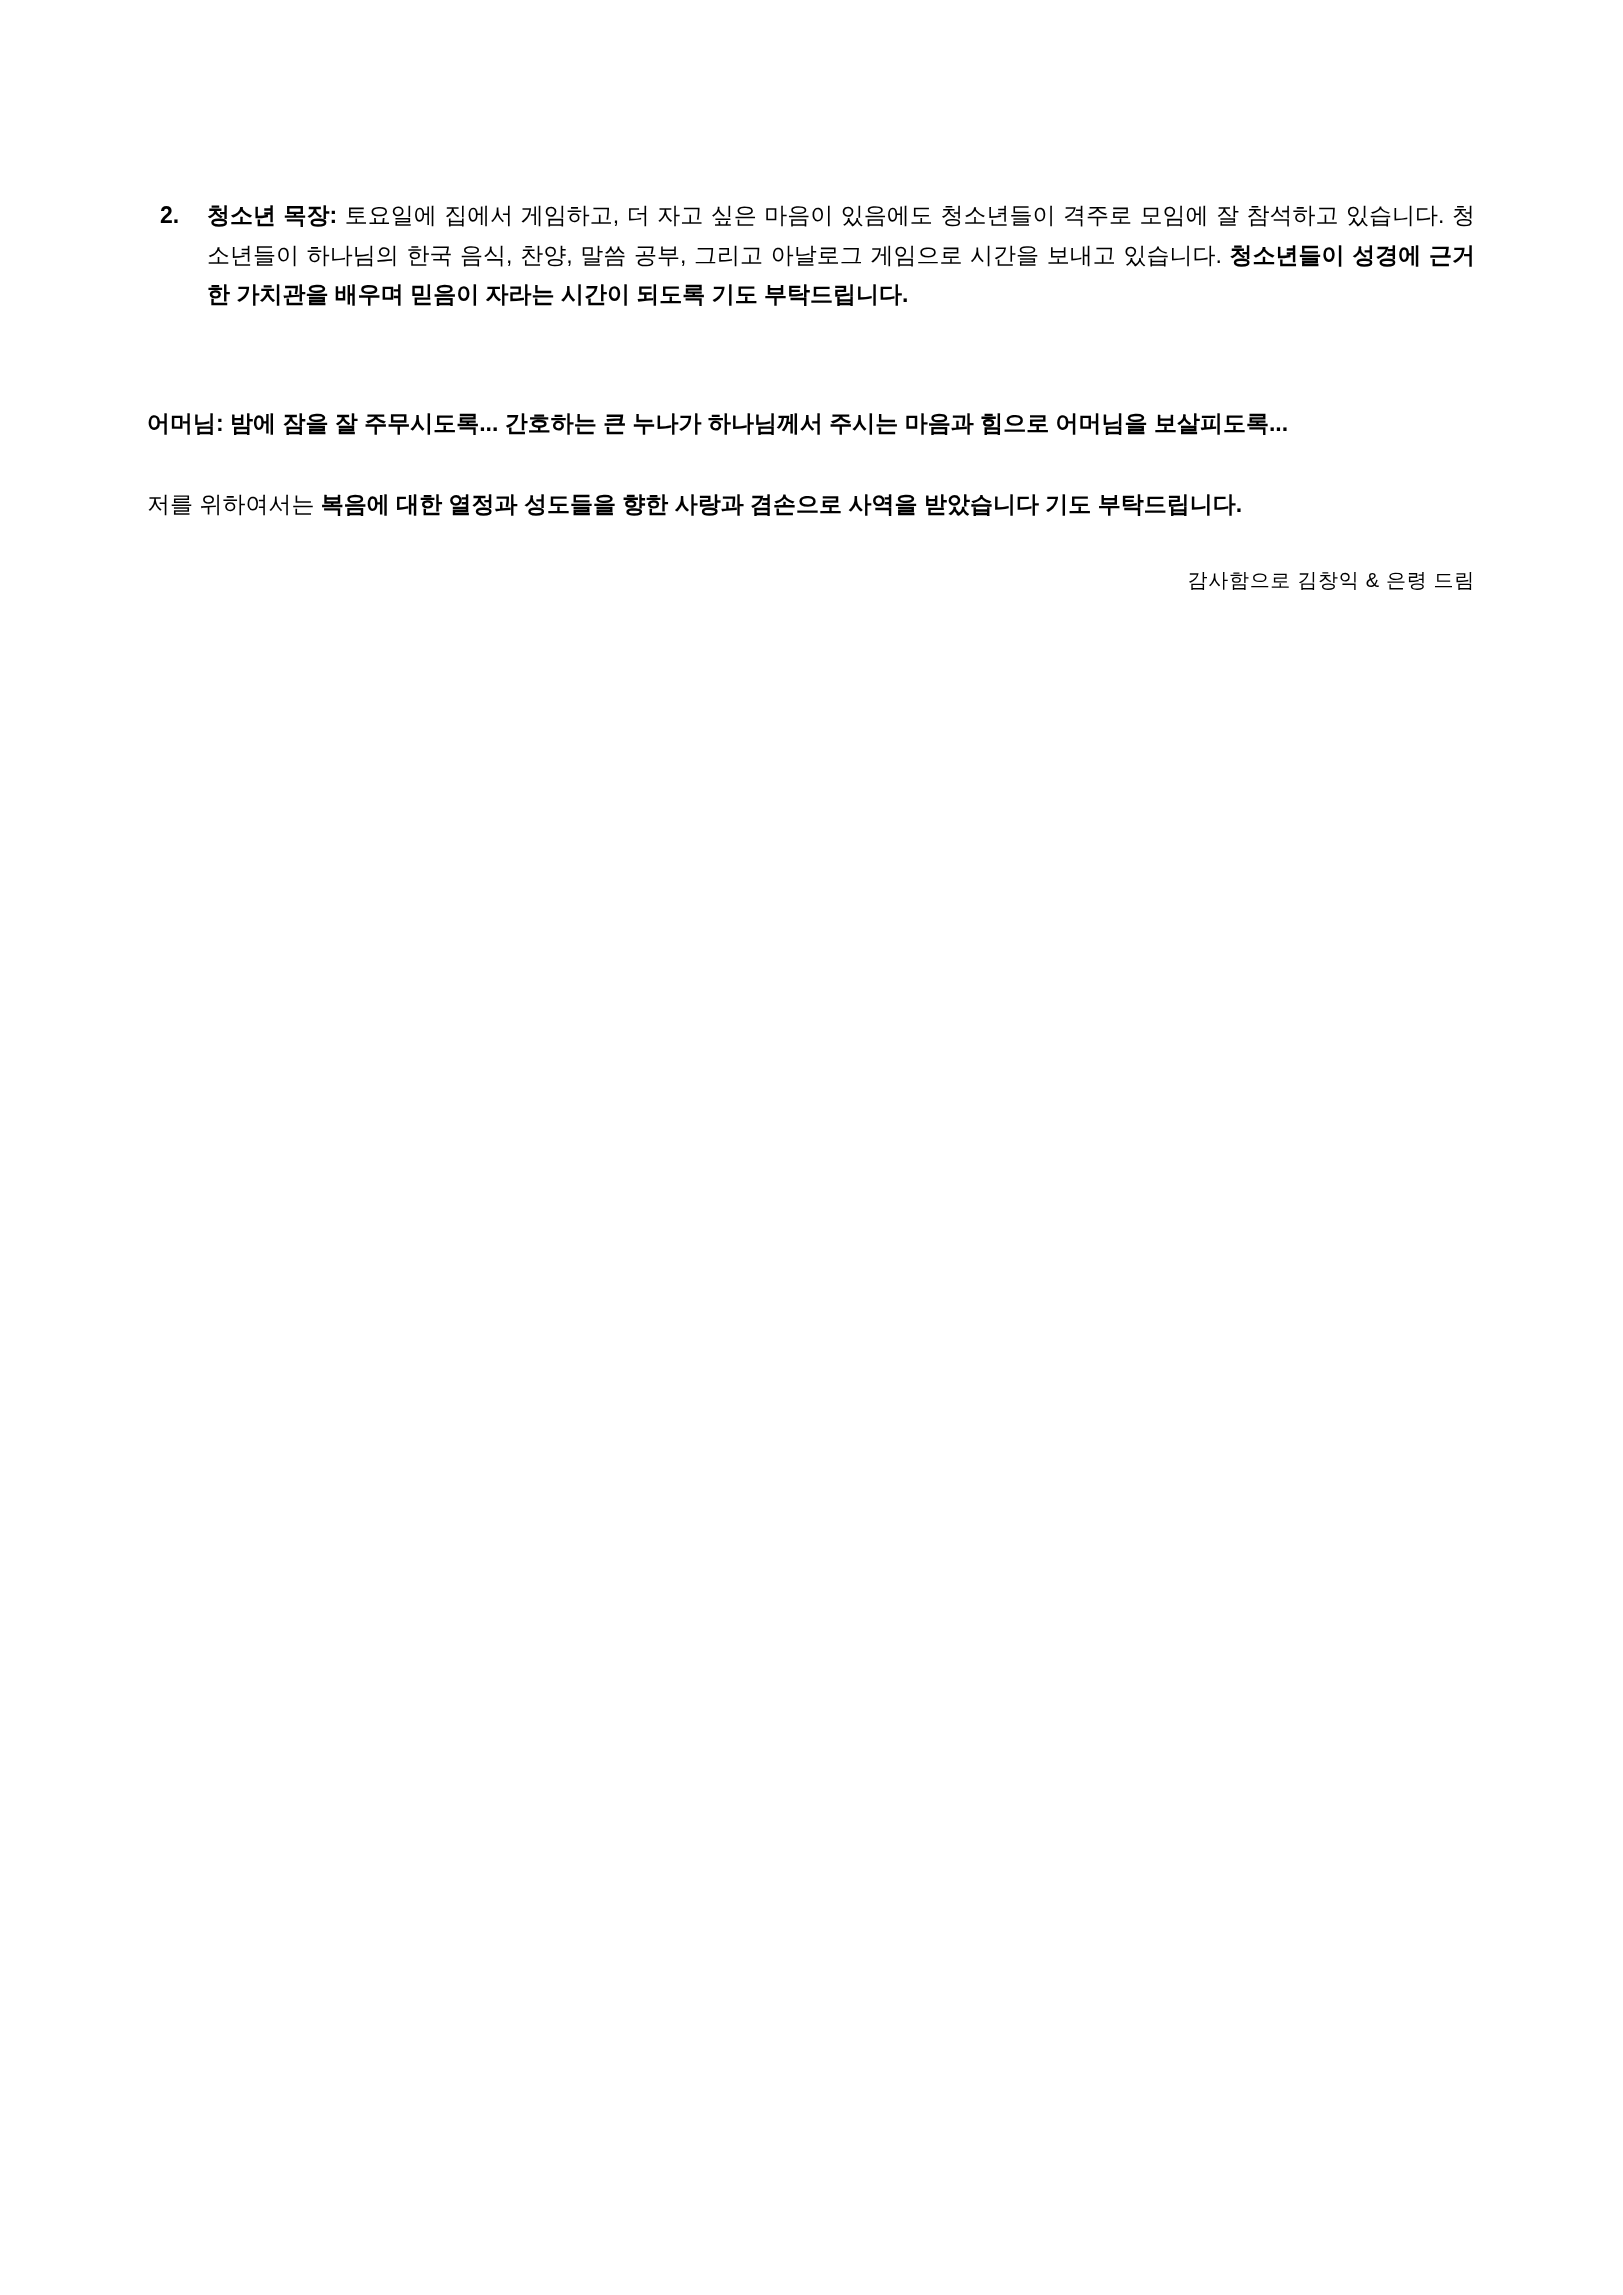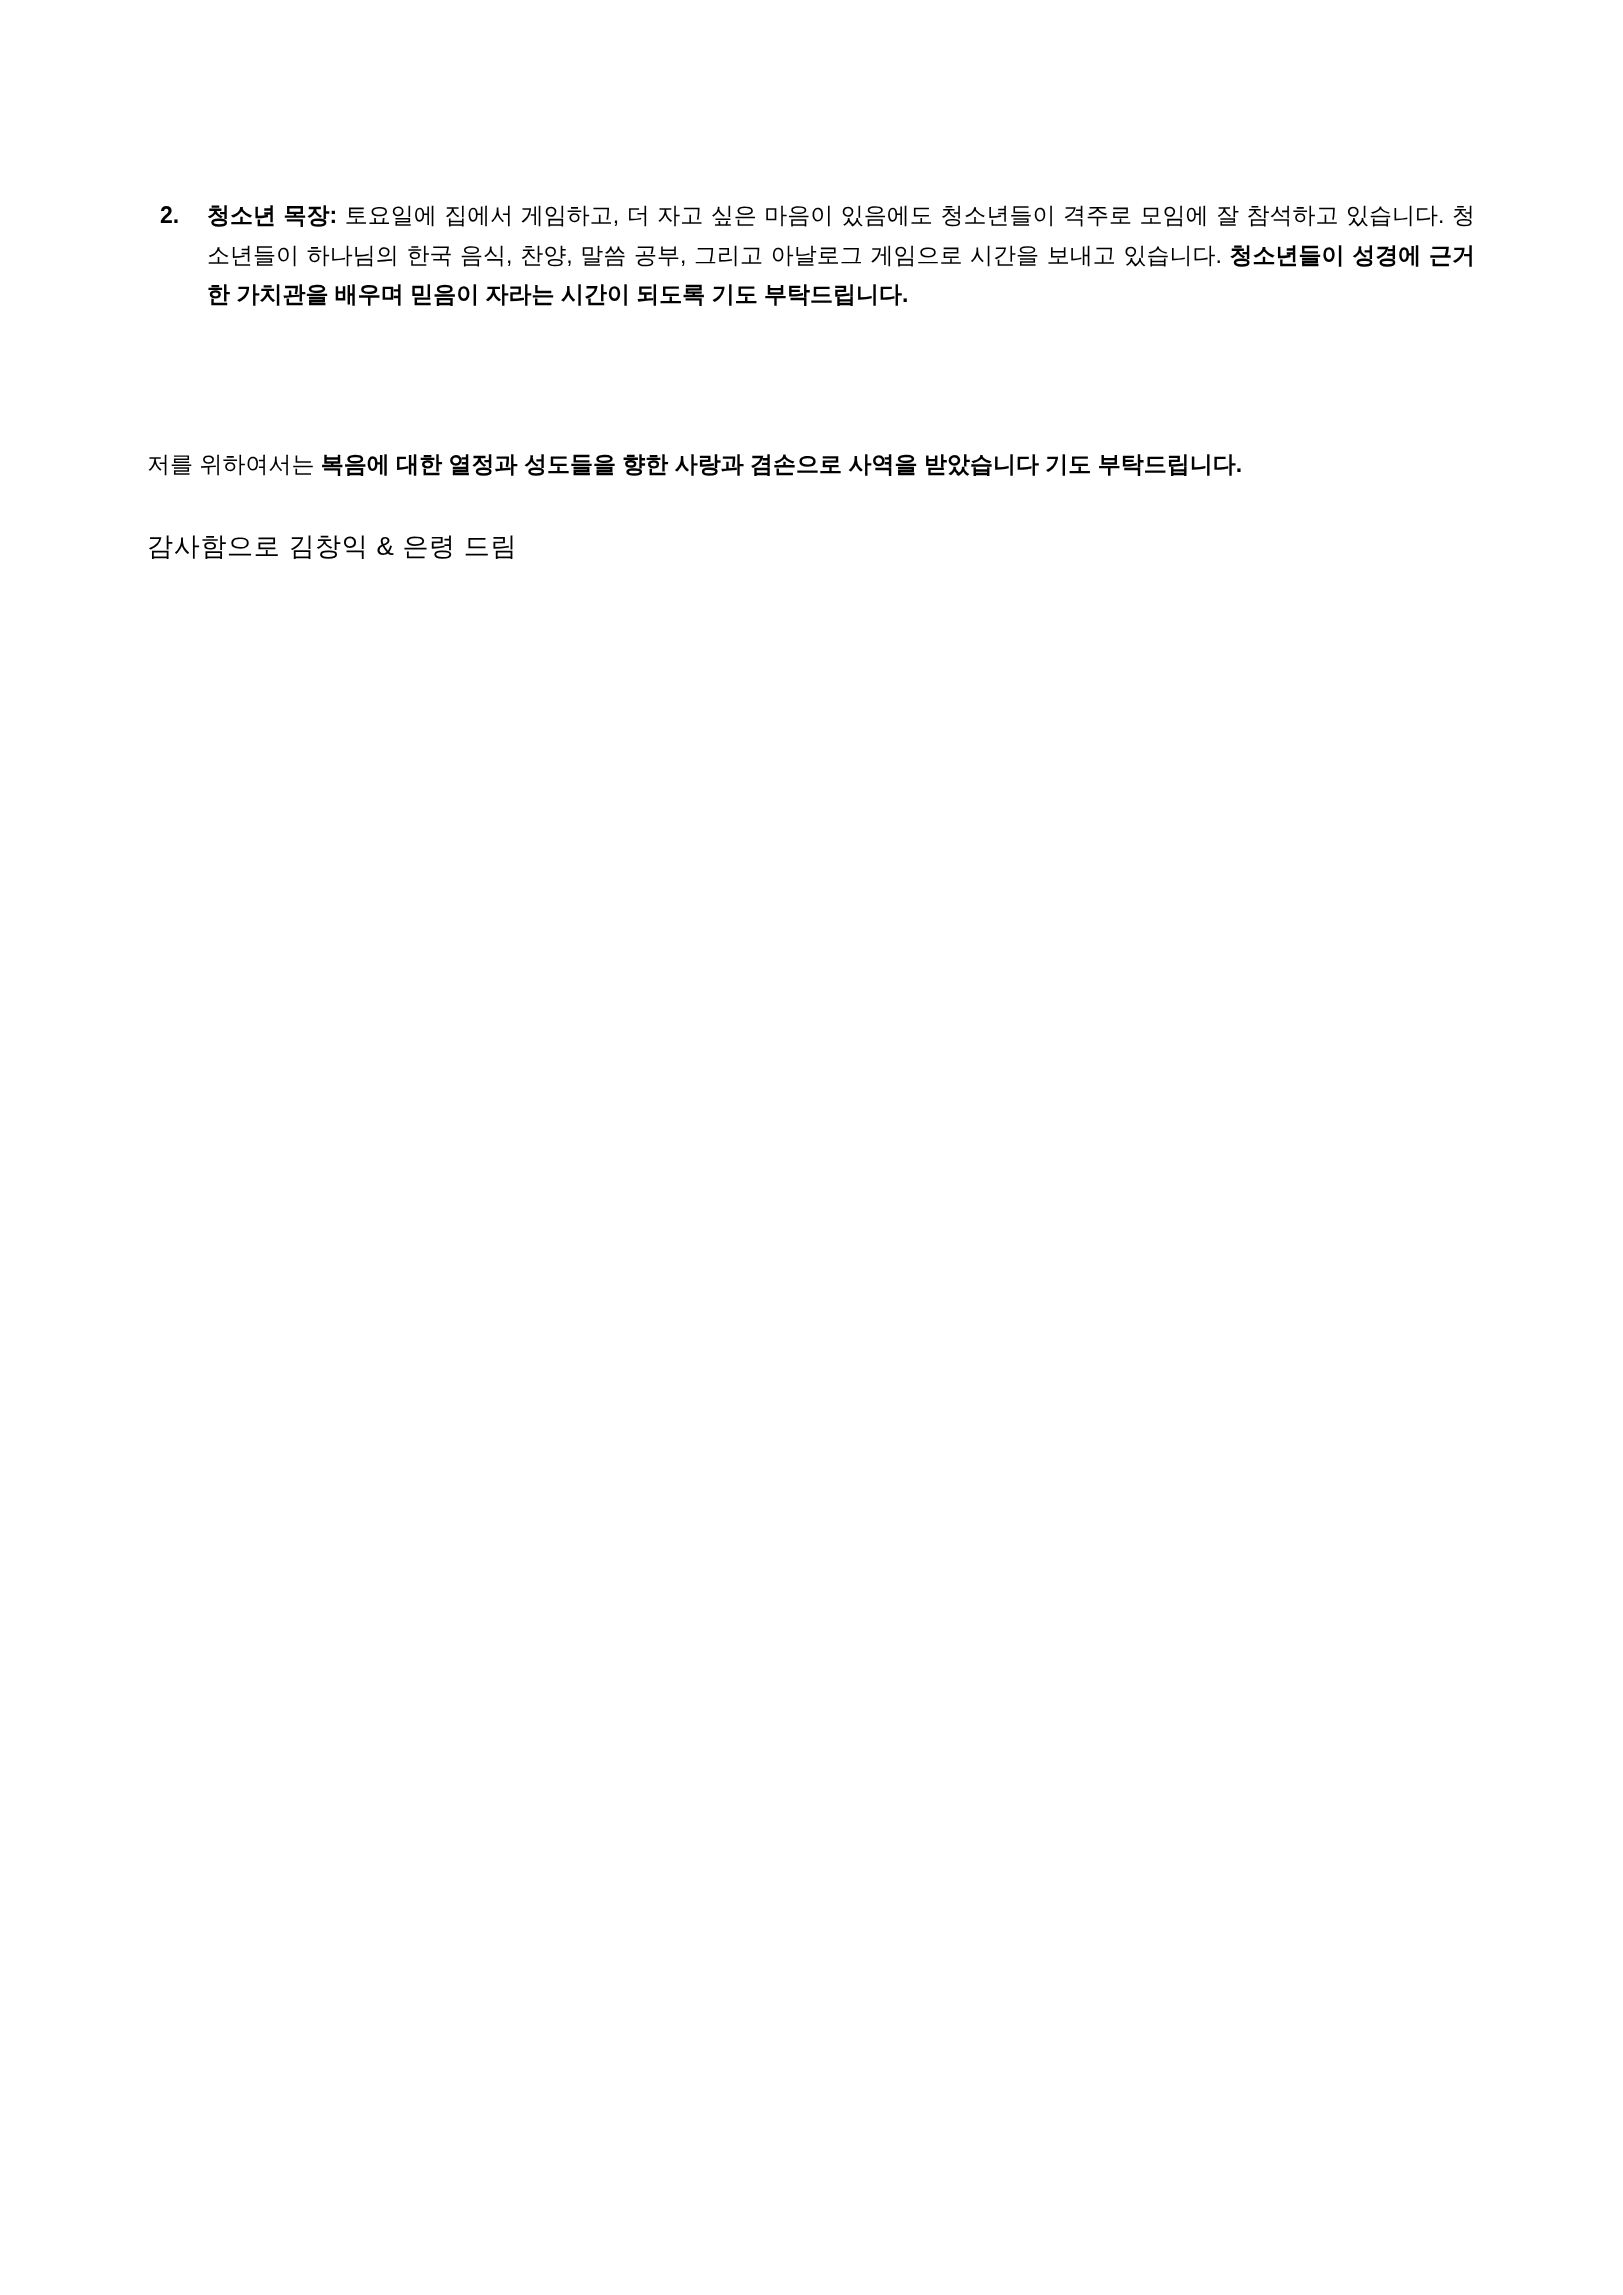--- a/index.html
+++ b/index.html
@@ -67,42 +67,44 @@
   }
   b, .b {
     font-weight: bold;
     margin-top: 44px;
   }
   .lead {
     font-weight: bold;
   }
   .signature {
     margin-top: 39px;
-    font-size: 26px;
+    font-size: 20px;
     letter-spacing: 0.7px;
+    text-align: right;
   }
 </style>
 </head>
 <body>
 
 <div class="page">
   <div class="doc-body">
 
     <div class="numbered-item">
       <div class="num-marker">2.</div>
       <div class="num-content">
         <b>청소년 목장:</b><span> 토요일에 집에서 게임하고, 더 자고 싶은 마음이 있음에도 청소년들이 격주로 모임에 잘 참석하고 있습니다. 청소년들이 하나님의 한국 음식, 찬양, 말씀 공부, 그리고 아날로그 게임으로 시간을 보내고 있습니다. </span><b>청소년들이 성경에 근거한 가치관을 배우며 믿음이 자라는 시간이 되도록 기도 부탁드립니다.</b>
       </div>
     </div>
 
     <div class="spacer-lg"></div>
 
 
     <div class="spacer-lg"></div>
 
+    <p class="para tight"><b>어머님:</b><b> 밤에 잠을 잘 주무시도록... 간호하는 큰 누나가 하나님께서 주시는 마음과 힘으로 어머님을 보살피도록...</b></p>
 
 
 
     <div class="spacer-xl"></div>
 
     <p class="para"><span>저를 위하여서는 </span><b>복음에 대한 열정과 성도들을 향한 사랑과 겸손으로 사역을 받았습니다 기도 부탁드립니다.</b></p>
 
     <div class="signature">감사함으로 김창익 &amp; 은령 드림</div>
 
   </div>

